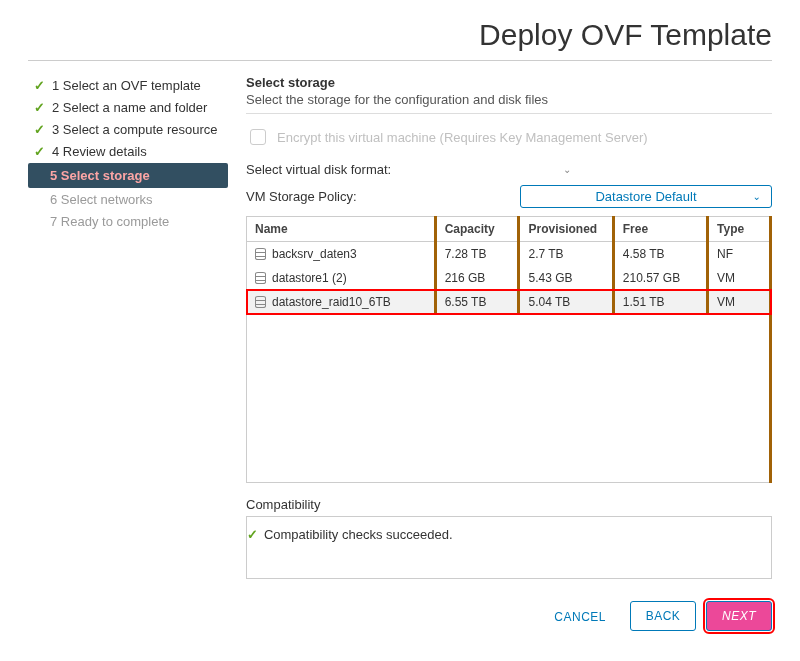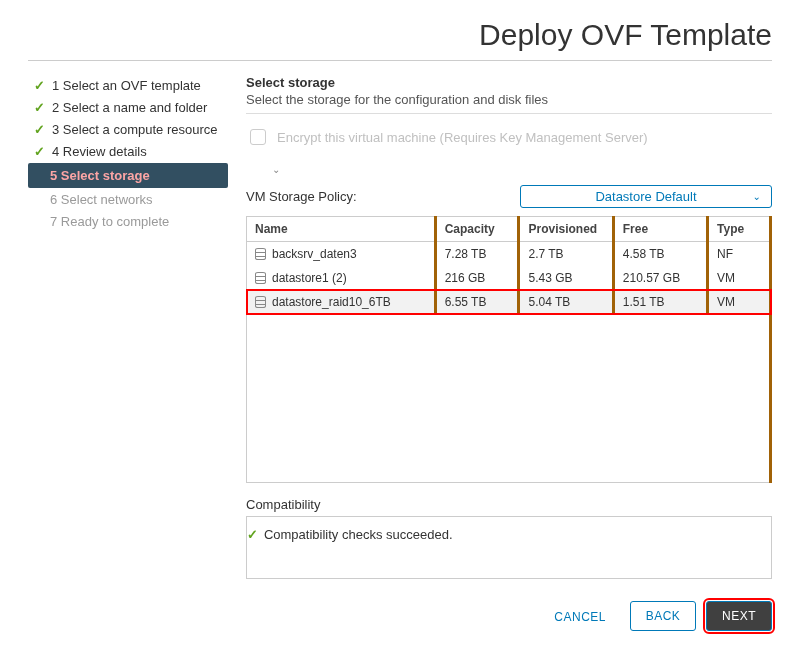--- a/index.html
+++ b/index.html
@@ -203,25 +203,26 @@
     border: none;
   }
   .btn-back {
     color: #0079b8;
     background: #fff;
     border: 1px solid #0079b8;
     min-width: 66px;
   }
   .btn-next {
     color: #fff;
-    background: #404040;
+    background: #ec4899;
     border: 1px solid #0079b8;
     min-width: 66px;
     outline: 2px solid #ff0000;
     outline-offset: 1px;
+    font-style: italic;
   }
 </style>
 </head>
 <body>
 
 <h1 class="title">Deploy OVF Template</h1>
 <hr class="title-rule">
 
 <div class="layout">
   <div class="sidebar">
@@ -256,20 +257,21 @@
     <p class="heading">Select storage</p>
     <p class="subtext">Select the storage for the configuration and disk files</p>
     <hr>
 
     <div class="row encrypt-row">
       <input type="checkbox" disabled="" style="">
       <span>Encrypt this virtual machine (Requires Key Management Server)</span>
     </div>
 
     <div class="row">
+      <span class="label">Select virtual disk format:</span>
       <div class="pseudo-select">
         <span class="chev">⌄</span>
       </div>
     </div>
 
     <div class="row">
       <span class="label">VM Storage Policy:</span>
       <div class="pseudo-select policy-select">
         <span>Datastore Default</span>
         <span class="chev">⌄</span>

